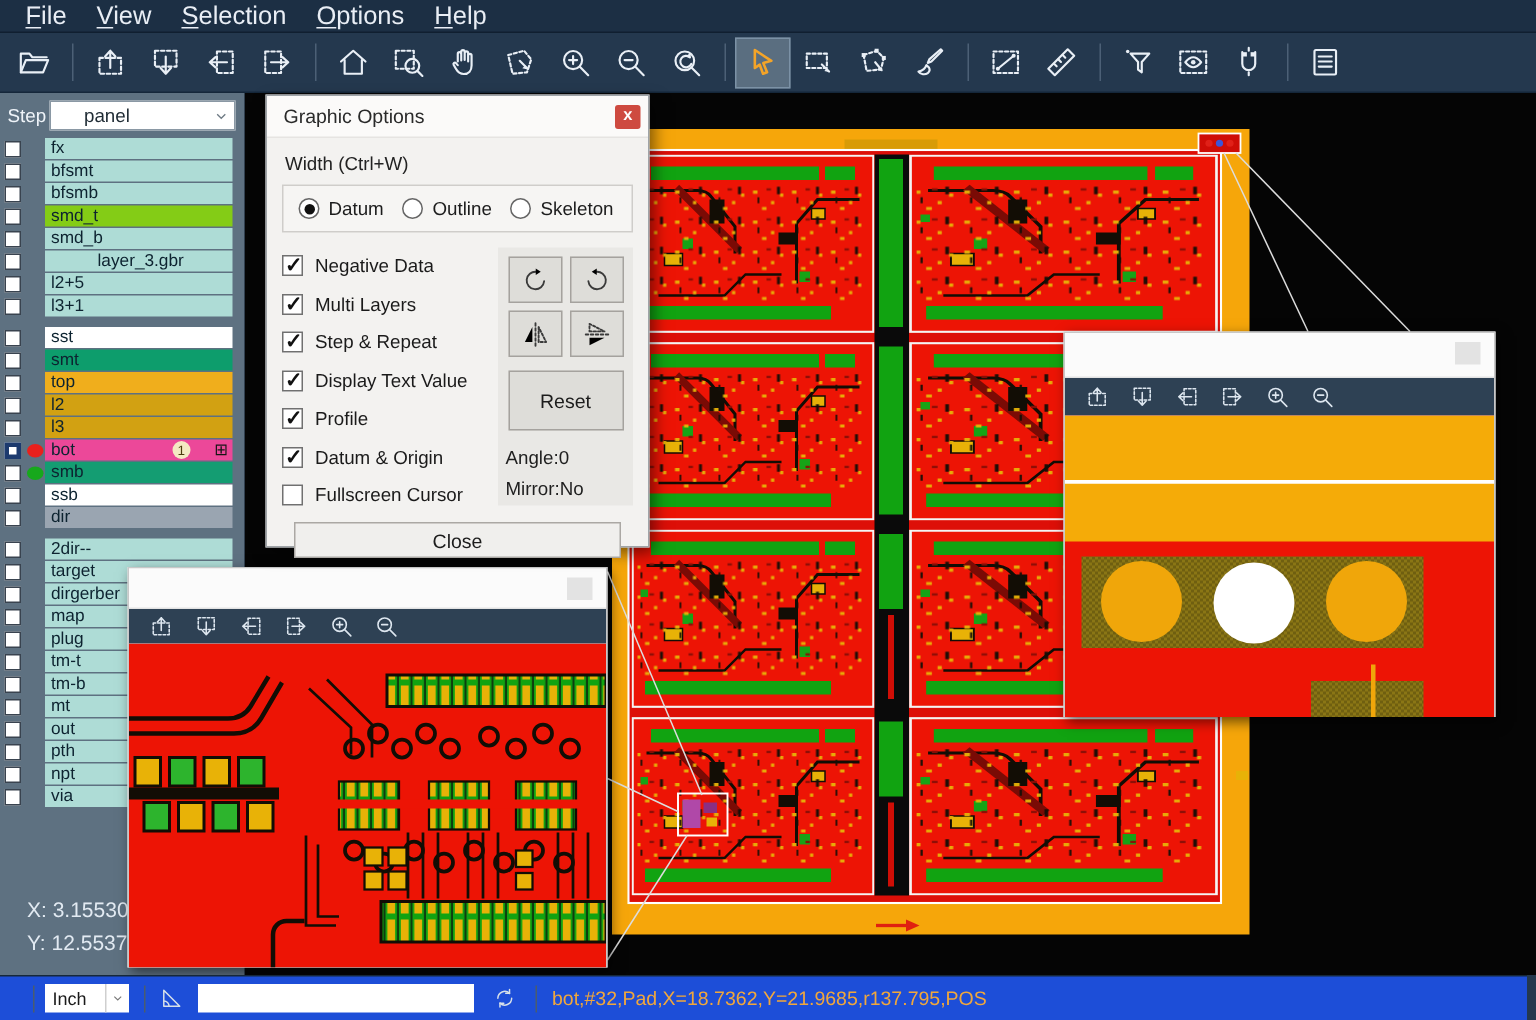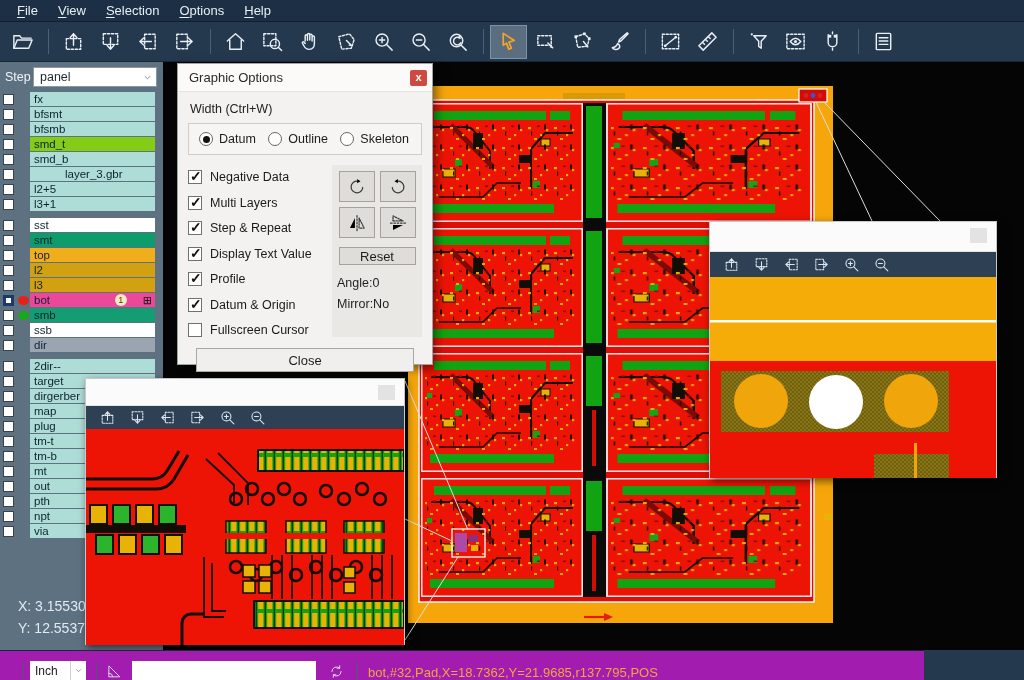--- a/index.html
+++ b/index.html
@@ -1,39 +1,39 @@
 <!DOCTYPE html>
 <html><head>
 <meta charset="utf-8">
 <style>
   html,body{margin:0;padding:0;}
   body{width:1024px;height:680px;position:relative;overflow:hidden;background:#24384E;
        font-family:"Liberation Sans",sans-serif;-webkit-font-smoothing:antialiased;}
   
   .menubar{position:absolute;left:0;top:0;width:1024px;height:22px;background:#1C2F44;
            display:flex;align-items:center;padding-left:8px;box-sizing:border-box;gap:2px;border-bottom:1px solid #101F30;}
-  .mitem{color:#E9EEF5;font-size:13px;padding:2px 9px;cursor:default;}
+  .mitem{color:#E9EEF5;font-size:17px;padding:2px 9px;cursor:default;}
   .mitem u{text-underline-offset:2px;}
   
   .toolbar{position:absolute;left:0;top:22px;width:1024px;height:40px;background:#24384E;
            display:flex;align-items:center;padding-left:4px;box-sizing:border-box;border-bottom:1px solid #15273A;}
   .tbtn{width:37px;height:34px;background:none;border:1px solid transparent;display:flex;align-items:center;
         justify-content:center;color:#E9EFF6;padding:0;}
   .tbtn.active{background:#5A6E80;border:1px solid #7C92A6;color:#F4A428;}
   .tbtn.sep{width:14px;pointer-events:none;}
   .tbtn.sep::before{content:"";width:1px;height:25px;background:#4C6076;}
   .ticon{display:flex;}
   .ticon svg{width:23px;height:23px;stroke:currentColor;fill:none;stroke-width:1.5;stroke-linecap:round;stroke-linejoin:round;}
   
   .sidebar{position:absolute;left:0;top:62px;width:163px;height:588px;background:#5E7181;z-index:5;}
   .steprow{position:relative;height:30px;}
   .steplabel{position:absolute;left:5px;top:8px;color:#EFF4F9;font-size:12.5px;}
   .stepsel{position:absolute;left:33px;top:5px;width:124px;height:20px;background:#FFFFFF;display:flex;
            align-items:center;box-sizing:border-box;border:1px solid #8A98A4;}
-  .stepsel .val{flex:1;font-size:12.5px;color:#1E2A33;padding-left:6px;}
+  .stepsel .val{flex:1;font-size:12.5px;color:#1E2A33;padding-left:22px;}
   .stepsel .chev{width:18px;color:#6E7A84;display:flex;align-items:center;justify-content:center;}
   .stepsel .chev svg{width:13px;height:13px;stroke:currentColor;fill:none;stroke-width:1.6;}
   .lgroup{margin:0 8px 7px 0;}
   .lrow{display:flex;align-items:center;height:14px;margin-bottom:1px;}
   .lcheckwrap{width:17px;display:flex;justify-content:center;}
   .lcheck{width:11px;height:11px;box-sizing:border-box;background:#FFFFFF;border:1px solid #39434F;}
   .lcheck.on{border:3px solid #1C3A6E;}
   .lindc{width:13px;display:flex;justify-content:center;align-items:center;}
   .lind{width:11px;height:9px;border-radius:50%;}
   .lname{flex:1;height:14px;display:flex;align-items:center;padding:0 2px 0 4px;font-size:11.5px;
@@ -75,30 +75,30 @@
   .dlg-main{display:flex;margin-top:10px;}
   .dlg-checks{flex:1;display:flex;flex-direction:column;gap:11.5px;padding-top:5px;}
   .dcheck{display:flex;align-items:center;gap:8px;font-size:12.5px;color:#1A1A1A;}
   .dbox{width:14px;height:14px;box-sizing:border-box;border:1px solid #707070;background:#FFFFFF;position:relative;flex:none;}
   .dbox.on::after{content:"\2713";position:absolute;left:1px;top:-3px;font-size:14px;color:#111111;font-weight:700;}
   .dlg-right{width:90px;background:#E9E8E5;padding:6px 5px 0;box-sizing:border-box;display:flex;
              flex-direction:column;align-items:center;}
   .xgrid{display:grid;grid-template-columns:36px 36px;gap:5px;}
   .xbtn{width:36px;height:31px;background:#DEDDD9;border:1px solid #A5A29E;display:flex;align-items:center;justify-content:center;padding:0;}
   .xbtn svg{width:20px;height:20px;stroke:#3A3A3A;fill:none;stroke-width:1.5;stroke-linecap:round;stroke-linejoin:round;}
-  .reset{margin-top:9px;width:77px;height:18px;background:#DEDDD9;border:1px solid #A5A29E;font-size:13px;
+  .reset{margin-top:9px;width:77px;height:40px;background:#DEDDD9;border:1px solid #A5A29E;font-size:13px;
          color:#1C1C1C;font-family:"Liberation Sans",sans-serif;}
   .dlg-stat{align-self:flex-start;font-size:12.5px;color:#1F1F1F;margin-top:11px;}
   .dlg-stat + .dlg-stat{margin-top:7px;}
   .dlg-closebar{margin:11px 8px 0;}
   .closebtn{width:100%;height:24px;background:#F0EFED;border:1px solid #ABA8A4;font-size:13px;color:#1C1C1C;
             font-family:"Liberation Sans",sans-serif;}
   
-  .statusbar{position:absolute;left:0;top:650px;width:924px;height:30px;background:#a21caf;z-index:50;
-             display:flex;align-items:flex-end;border-top:1px solid #16283A;box-sizing:border-box;}
+  .statusbar{position:absolute;left:0;top:650px;width:1018px;height:30px;background:#1d4ed8;z-index:50;
+             display:flex;align-items:center;border-top:1px solid #16283A;box-sizing:border-box;}
   .ssep{width:1px;height:18px;background:#4A5C6E;flex:none;}
   .unit{display:flex;align-items:center;width:56px;height:19px;background:#FFFFFF;margin-left:7px;flex:none;}
   .unit .uval{flex:1;font-size:12px;padding-left:5px;color:#1A1A1A;}
   .unit .chev{width:15px;height:100%;border-left:1px solid #CFCFCF;display:flex;align-items:center;justify-content:center;color:#777777;}
   .unit .chev svg{width:11px;height:11px;stroke:currentColor;fill:none;stroke-width:1.6;}
   .sicon{color:#D7E0E9;display:flex;margin-left:9px;flex:none;}
   .sicon svg{width:17px;height:17px;stroke:currentColor;fill:none;stroke-width:1.4;stroke-linecap:round;stroke-linejoin:round;}
   .cmd{width:176px;height:19px;border:none;margin-left:9px;background:#FFFFFF;flex:none;padding:0 4px;font-size:12px;}
   .smsg{color:#F0A73C;font-size:13px;margin-left:10px;white-space:nowrap;}
   .ml22{margin-left:22px;} .ml10{margin-left:10px;} .ml12{margin-left:12px;}

